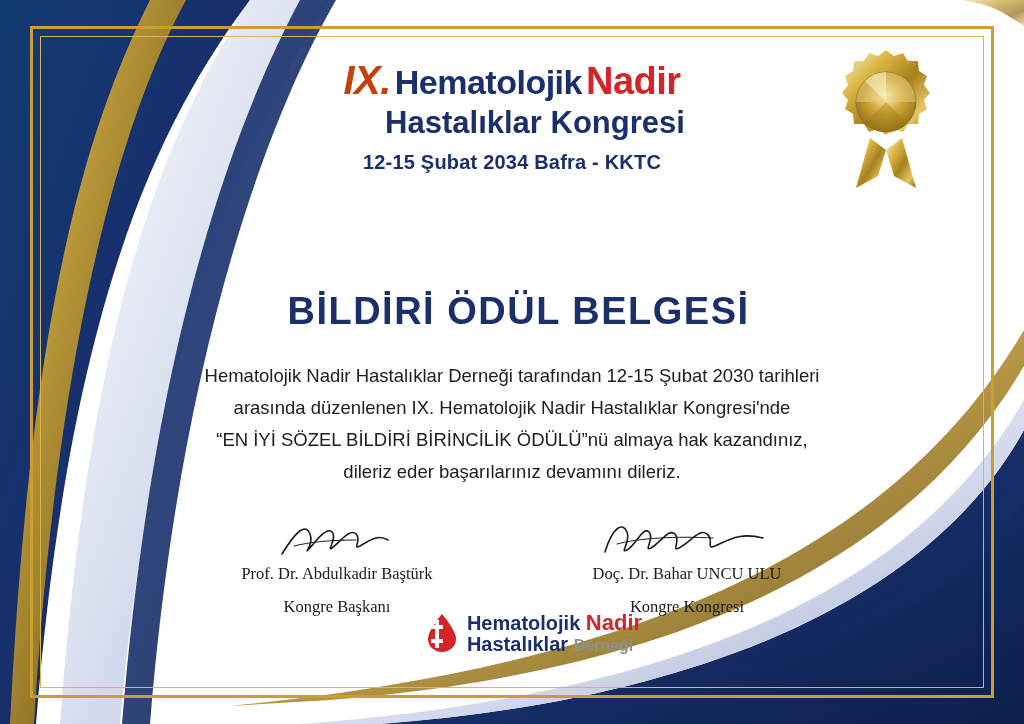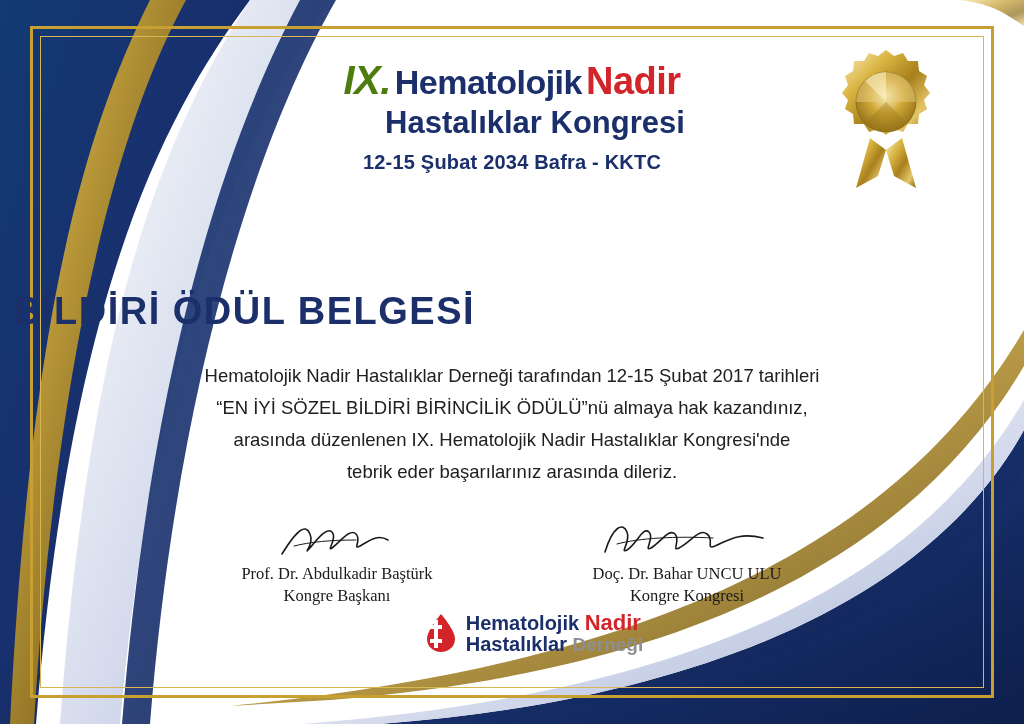--- a/index.html
+++ b/index.html
@@ -54,21 +54,21 @@
     right: 0;
     top: 58px;
     text-align: center;
   }
   .logo-line1 {
     font-weight: bold;
     letter-spacing: -0.5px;
     white-space: nowrap;
   }
   .logo-line1 .ix {
-    color: #4d7c0f;
+    color: #c2410c;
     font-size: 40px;
     font-style: italic;
     font-weight: bold;
   }
   .logo-line1 .hema {
     color: #1b2f6b;
     font-size: 34px;
   }
   .logo-line1 .nadir {
     color: #d3242a;
@@ -87,20 +87,21 @@
     font-weight: bold;
     font-size: 20px;
     margin-top: 10px;
     letter-spacing: 0.2px;
   }
   .cert-title {
     position: absolute;
     left: 13px;
     right: 0;
     top: 290px;
+    text-align: center;
     color: #1b2f6b;
     font-size: 38px;
     font-weight: bold;
     letter-spacing: 1.5px;
   }
   .body-text {
     position: absolute;
     left: 120px;
     right: 120px;
     top: 360px;
@@ -140,21 +141,21 @@
   .sign-name {
     font-family: "Liberation Serif", serif;
     color: #1a1a1a;
     font-size: 16.5px;
     white-space: nowrap;
   }
   .sign-role {
     font-family: "Liberation Serif", serif;
     color: #1a1a1a;
     font-size: 16.5px;
-    margin-top: 2px;
+    margin-top: 13px;
   }
   
   .assoc {
     position: absolute;
     left: 0;
     right: 0;
     top: 612px;
     display: flex;
     justify-content: center;
     align-items: center;
@@ -182,21 +183,21 @@
   }
   .assoc-l2 {
     white-space: nowrap;
     font-weight: bold;
     font-size: 20px;
     color: #1b2f6b;
   }
   .assoc-l2 .grey {
     color: #8d8f93;
     font-weight: bold;
-    font-size: 19px;
+    font-size: 16px;
   }
   
   .seal {
     position: absolute;
     right: 78px;
     top: 46px;
     width: 120px;
     height: 150px;
   }
 </style>
@@ -274,24 +275,24 @@
         <span class="hema">Hematolojik</span>
         <span class="nadir">Nadir</span>
       </div>
       <div class="logo-line2">Hastalıklar Kongresi</div>
       <div class="logo-date">12-15 Şubat 2034 Bafra - KKTC</div>
     </div>
 
     <div class="cert-title">BİLDİRİ ÖDÜL BELGESİ</div>
 
     <div class="body-text">
-      <p>Hematolojik Nadir Hastalıklar Derneği tarafından 12-15 Şubat 2017 tarihleri</p>
+      <p>Hematolojik Nadir Hastalıklar Derneği tarafından 12-15 Şubat 2030 tarihleri</p>
+      <p>arasında düzenlenen IX. Hematolojik Nadir Hastalıklar Kongresi'nde</p>
       <p>“EN İYİ SÖZEL BİLDİRİ BİRİNCİLİK ÖDÜLÜ”nü almaya hak kazandınız,</p>
-      <p>arasında düzenlenen IX. Hematolojik Nadir Hastalıklar Kongresi'nde</p>
-      <p>tebrik eder başarılarınız arasında dileriz.</p>
+      <p>dileriz eder başarılarınız devamını dileriz.</p>
     </div>
 
     <div class="sign-row">
       <div class="sign-col">
         <div class="sign-img">
           <svg width="170" height="44" viewBox="0 0 170 44">
             <path d="M30,34 C46,8 54,4 58,14 C62,24 52,34 56,30 C62,24 74,6 80,12 C86,18 74,32 80,28 C88,22 98,8 104,14 C110,20 100,30 108,26 C118,20 126,14 136,20" fill="none" stroke="#1a1a1a" stroke-width="1.6" stroke-linecap="round"></path>
             <path d="M42,26 C58,22 78,20 104,20" fill="none" stroke="#1a1a1a" stroke-width="1" stroke-linecap="round"></path>
           </svg>
         </div>

